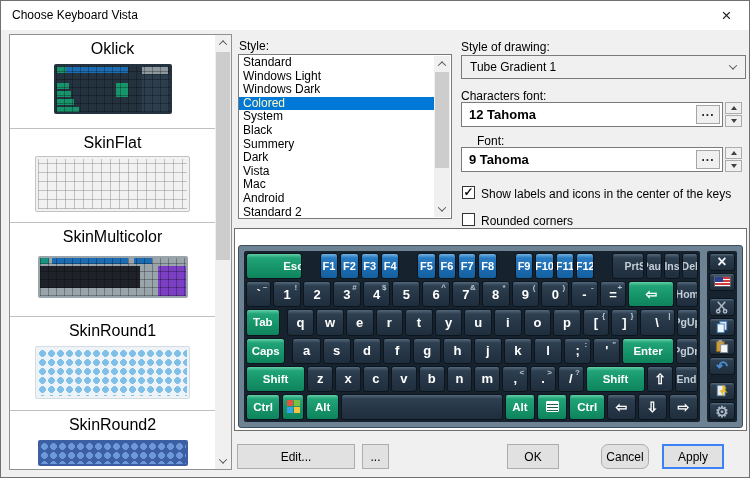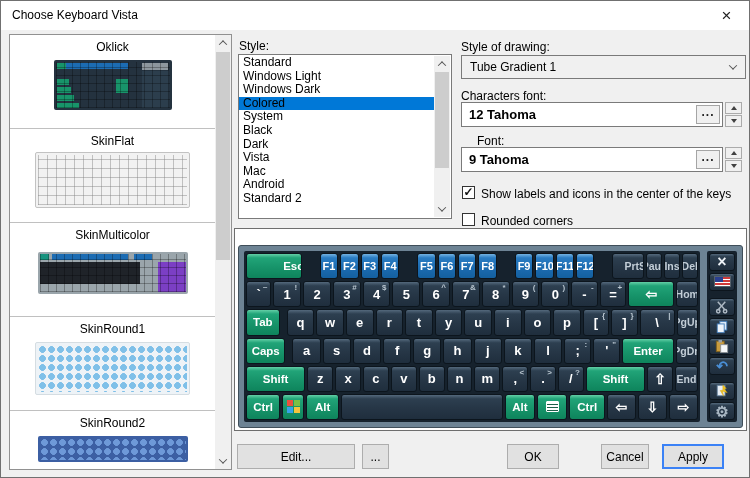--- a/index.html
+++ b/index.html
@@ -10,21 +10,21 @@
   
   .titlebar{position:absolute;left:0;top:0;width:100%;height:29px;background:#ffffff;}
   .title-text{position:absolute;left:11px;top:7px;font-size:12px;color:#000;}
   .close-btn{position:absolute;right:0;top:0;width:45px;height:29px;display:flex;align-items:center;justify-content:center;font-size:17px;color:#222;cursor:pointer;}
 
   
   .skin-panel{position:absolute;left:8px;top:33px;width:223px;height:436px;background:#fff;border:1px solid #919191;}
   .skin-items{position:absolute;left:0;top:0;right:16px;bottom:0;overflow:hidden;}
   .skin-item{border-bottom:1px solid #c0c0c0;height:94px;display:flex;flex-direction:column;align-items:center;overflow:hidden;}
   .skin-item.last{border-bottom:none;height:58px;}
-  .skin-label{font-size:12px;color:#000;padding:5px 0 3px 0;text-align:right;}
+  .skin-label{font-size:16px;color:#000;padding:5px 0 3px 0;text-align:right;}
   .thumb{position:relative;border-radius:2px;overflow:hidden;flex:none;}
   .thumb::after{content:"";position:absolute;inset:2px;background-image:
     repeating-linear-gradient(90deg,rgba(0,0,0,.28) 0 1px,transparent 1px 8px),
     repeating-linear-gradient(0deg,rgba(0,0,0,.28) 0 1px,transparent 1px 8px);}
   .th-oklick{width:118px;height:50px;margin-top:3px;background:#24323f;}
   .th-oklick::before{content:"";position:absolute;inset:0;background:
     linear-gradient(#1c6cb3,#1c6cb3) 12px 3px/62px 6px no-repeat,
     linear-gradient(#8d979e,#8d979e) 88px 3px/26px 7px no-repeat,
     linear-gradient(#18946a,#18946a) 3px 3px/9px 6px no-repeat,
     linear-gradient(#18946a,#18946a) 3px 19px/12px 6px no-repeat,
@@ -57,21 +57,21 @@
   .chev{width:6px;height:6px;border-right:1.5px solid #555;border-bottom:1.5px solid #555;}
   .chev.up{transform:rotate(-135deg) translate(-1px,-1px);}
   .chev.down{transform:rotate(45deg) translate(-1px,-1px);}
   .scroll-thumb{position:absolute;left:1px;width:14px;background:#cdcdcd;}
 
   
   .field-label{position:absolute;font-size:12px;color:#000;}
   .style-list{position:absolute;left:237px;top:53px;width:214px;height:165px;background:#fff;border:1px solid #7a7a7a;}
   .style-items{position:absolute;left:0;top:1px;right:17px;bottom:1px;overflow:hidden;}
   .style-opt{height:13.6px;line-height:13.6px;font-size:12px;padding-left:4px;color:#000;white-space:nowrap;}
-  .style-opt.sel{background:#0078d7;color:#000000;}
+  .style-opt.sel{background:#0078d7;color:#fef9c3;}
 
   
   .combo{position:absolute;left:460px;top:54px;width:285px;height:24px;background:#f0f0f0;border:1px solid #7a7a7a;display:flex;align-items:center;}
   .combo .val{font-size:12px;padding-left:8px;flex:1;}
   .combo .chevbox{width:24px;display:flex;justify-content:center;}
   .font-field{position:absolute;left:460px;width:262px;height:25px;background:#fff;border:1px solid #7a7a7a;}
   .font-field .val{position:absolute;left:7px;top:4px;font-size:13px;font-weight:bold;color:#000;}
   .browse-btn{position:absolute;right:2px;top:2px;width:24px;height:19px;background:#f0f0f0;border:1px solid #a5a5a5;font-size:12px;font-weight:bold;color:#222;display:flex;align-items:center;justify-content:center;letter-spacing:1px;line-height:8px;padding-bottom:6px;cursor:pointer;}
   .spinner{position:absolute;left:724px;width:17px;height:25px;}
   .spin-btn{position:absolute;left:0;width:17px;height:12px;background:#f0f0f0;border:1px solid #ababab;display:flex;align-items:center;justify-content:center;}
@@ -161,20 +161,21 @@
 
   <span class="field-label" style="left:238px;top:38px;">Style:</span>
   <div class="style-list">
     <div class="style-items">
         <div class="style-opt">Standard</div>
         <div class="style-opt">Windows Light</div>
         <div class="style-opt">Windows Dark</div>
         <div class="style-opt sel">Colored</div>
         <div class="style-opt">System</div>
         <div class="style-opt">Black</div>
+        <div class="style-opt">Summery</div>
         <div class="style-opt">Dark</div>
         <div class="style-opt">Vista</div>
         <div class="style-opt">Mac</div>
         <div class="style-opt">Android</div>
         <div class="style-opt">Standard 2</div>
       </div>
     <div class="vscroll" style="top:1px;bottom:1px;right:1px;">
       <div class="scroll-arrow up">
           <span class="chev up"></span>
         </div>
@@ -378,16 +379,16 @@
           <div class="key d skey">
             <span class="gearg">⚙</span>
           </div>
         </div>
     </div>
   </div>
 
   <button class="btn" style="left:236px;width:118px;">Edit...</button>
   <button class="btn" style="left:361px;width:27px;">...</button>
   <button class="btn" style="left:506px;width:52px;">OK</button>
-  <button class="btn" style="left:600px;width:48px;">Cancel</button>
+  <button class="btn" style="left:600px;width:48px;border-radius:7px;">Cancel</button>
   <button class="btn apply" style="left:661px;width:62px;">Apply</button>
 
 </div>
 
 </body></html>

